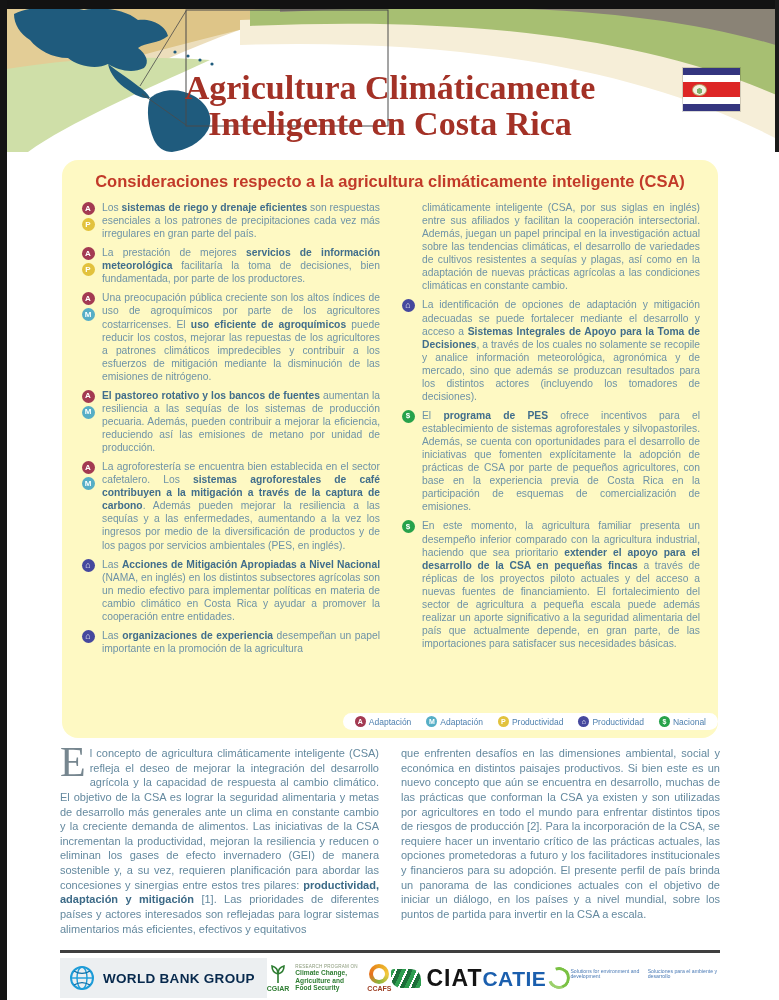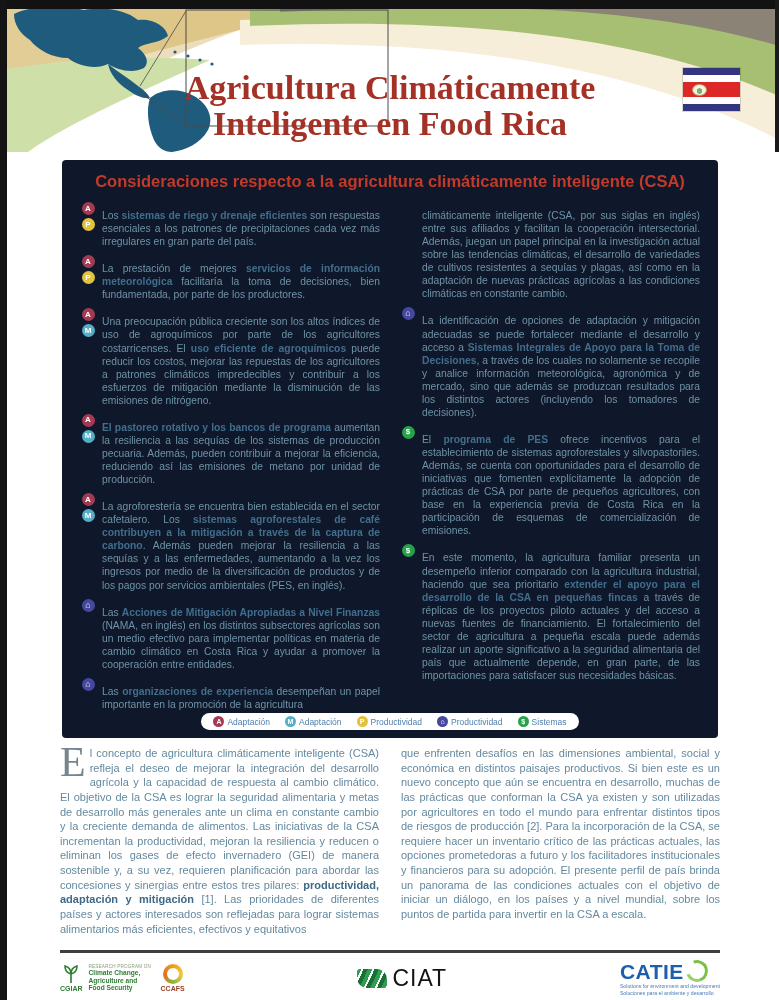--- a/index.html
+++ b/index.html
@@ -19,37 +19,37 @@
          font-size:34px;line-height:36px;}
   .flag{position:absolute;left:683px;top:68px;width:57px;height:43px;box-shadow:0 0 0 1px rgba(0,0,0,.15);}
   .flag .b{height:7px;background:#34357f;}
   .flag .w{height:7px;background:#ffffff;}
   .flag .r{height:15px;background:#dd2626;position:relative;}
   .flag .emblem{position:absolute;left:9px;top:2px;width:13px;height:10px;border-radius:50%;
         background:radial-gradient(circle at 50% 60%, #7fae6b 0 30%, #f4f0e2 31% 100%);
         border:1px solid #b8a36a;}
 
   
-  .csa-box{position:absolute;left:62px;top:160px;width:656px;height:578px;background:#0f172a;
-           border-radius:4px;padding:10px 18px;box-sizing:border-box;overflow:hidden;}
+  .csa-box{position:absolute;left:62px;top:160px;width:656px;height:578px;background:#fef9c3;
+           border-radius:16px;padding:10px 18px;box-sizing:border-box;overflow:hidden;}
   .csa-box h2{margin:2px 0 10px 0;text-align:center;font-size:16.5px;color:#c23a29;font-weight:bold;}
   .cols{display:flex;gap:20px;}
   .col{width:300px;}
   .bullet{display:flex;gap:6px;margin-bottom:6px;}
   .icol{width:16px;min-width:16px;display:flex;flex-direction:column;align-items:center;gap:3px;padding-top:1px;}
   .cicon{display:inline-flex;align-items:center;justify-content:center;width:13px;height:13px;
          border-radius:50%;color:#fff;font-size:8px;font-weight:bold;line-height:1;}
   .ci-A{background:#a33a52;}
   .ci-P{background:#e2c23d;}
   .ci-M{background:#56aec6;}
   .ci-I{background:#45489e;font-size:9px;}
   .ci-F{background:#27a24b;}
-  .btext{flex:1;font-size:10.3px;line-height:1.27;color:#6e93a7;text-align:justify;margin-top:8px;}
+  .btext{flex:1;font-size:10.3px;line-height:1.27;color:#6e93a7;text-align:justify;}
   .btext b{color:#416e8c;}
-  .legend{position:absolute;left:0;right:0;bottom:8px;display:flex;justify-content:center;}
+  .legend{position:absolute;left:0;right:0;bottom:8px;display:flex;justify-content:flex-end;}
   .legend-inner{display:inline-flex;gap:15px;background:#ffffff;border-radius:9px;padding:3px 12px;align-items:center;}
   .legend-item{display:flex;align-items:center;gap:3px;font-size:8.5px;color:#4d7fae;}
   .legend-item .cicon{width:11px;height:11px;font-size:7px;}
 
   
   .intro{position:absolute;left:60px;top:746px;width:660px;height:202px;display:flex;gap:22px;overflow:hidden;}
   .ipar{width:319px;font-size:11px;line-height:1.33;color:#64899f;text-align:justify;}
   .ipar b{color:#3c6a87;}
   .dropcap{float:left;font-family:"Liberation Serif",serif;font-size:42px;line-height:33px;
            padding-right:4px;color:#76868f;}
@@ -66,22 +66,22 @@
   .cgiar-label{font-size:7px;font-weight:bold;color:#2e7d32;margin-top:1px;}
   .rp{font-size:4.6px;color:#8a9a7a;letter-spacing:.2px;}
   .ct{font-size:6.6px;font-weight:bold;color:#2e7d32;width:66px;line-height:1.15;}
   .ccafs-circle{width:20px;height:20px;border-radius:50%;
       background:conic-gradient(#e8a020,#f3c93e,#8ab53e,#e8701e,#e8a020);position:relative;}
   .ccafs-circle::after{content:"";position:absolute;inset:4px;border-radius:50%;background:#ffffff;}
   .ccafs-label{font-size:7px;font-weight:bold;color:#9c3d22;margin-top:1px;}
   .ciat{display:flex;align-items:center;gap:5px;}
   .ciat-emblem{width:30px;height:19px;border-radius:3px 10px 3px 10px;background:
       repeating-linear-gradient(115deg,#2e9e4f 0 4px,#ffffff 4px 6px,#1c6e38 6px 10px);}
-  .ciat-text{font-size:23px;font-weight:normal;color:#141414;letter-spacing:1px;}
-  .catie{display:flex;flex-direction:column;align-items:flex-start;line-height:1;}
+  .ciat-text{font-size:23px;font-weight:bold;color:#141414;letter-spacing:1px;}
+  .catie{display:flex;flex-direction:row;align-items:flex-start;line-height:1;}
   .catie-row{display:flex;align-items:center;gap:2px;}
   .catie-text{font-size:21px;font-weight:bold;color:#1b5fae;letter-spacing:.5px;}
   .catie-swoosh{width:16px;height:16px;border-radius:50%;border:3px solid transparent;
       border-top-color:#7ac143;border-right-color:#7ac143;border-bottom-color:#9bd06b;
       transform:rotate(25deg);}
   .tag{font-size:5.2px;color:#4a7ab5;margin-top:1.5px;}
 </style>
 </head>
 <body>
 
@@ -113,21 +113,21 @@
       </g>
 
       <g stroke="#4a4a4a" fill="none" stroke-width="1">
         <rect x="186" y="10" width="202" height="116"></rect>
         <line x1="186" y1="11" x2="140" y2="86" stroke-width="0.8"></line>
         <line x1="186" y1="125" x2="142" y2="94" stroke-width="0.8"></line>
       </g>
     </svg>
     <div class="title">
       <div>Agricultura Climáticamente</div>
-      <div>Inteligente en Food Rica</div>
+      <div>Inteligente en Costa Rica</div>
     </div>
     <div class="flag">
       <div class="b"></div>
       <div class="w"></div>
       <div class="r">
         <div class="emblem"></div>
       </div>
       <div class="w"></div>
       <div class="b"></div>
     </div>
@@ -156,34 +156,34 @@
               <span class="cicon ci-A">A</span>
               <span class="cicon ci-M">M</span>
             </div>
             <div class="btext">Una preocupación pública creciente son los altos índices de uso de agroquímicos por parte de los agricultores costarricenses. El <b>uso eficiente de agroquímicos</b> puede reducir los costos, mejorar las repuestas de los agricultores a patrones climáticos impredecibles y contribuir a los esfuerzos de mitigación mediante la disminución de las emisiones de nitrógeno.</div>
           </div>
           <div class="bullet">
             <div class="icol">
               <span class="cicon ci-A">A</span>
               <span class="cicon ci-M">M</span>
             </div>
-            <div class="btext"><b>El pastoreo rotativo y los bancos de programa</b> aumentan la resiliencia a las sequías de los sistemas de producción pecuaria. Además, pueden contribuir a mejorar la eficiencia, reduciendo así las emisiones de metano por unidad de producción.</div>
+            <div class="btext"><b>El pastoreo rotativo y los bancos de fuentes</b> aumentan la resiliencia a las sequías de los sistemas de producción pecuaria. Además, pueden contribuir a mejorar la eficiencia, reduciendo así las emisiones de metano por unidad de producción.</div>
           </div>
           <div class="bullet">
             <div class="icol">
               <span class="cicon ci-A">A</span>
               <span class="cicon ci-M">M</span>
             </div>
             <div class="btext">La agroforestería se encuentra bien establecida en el sector cafetalero. Los <b>sistemas agroforestales de café contribuyen a la mitigación a través de la captura de carbono</b>. Además pueden mejorar la resiliencia a las sequías y a las enfermedades, aumentando a la vez los ingresos por medio de la diversificación de productos y de los pagos por servicios ambientales (PES, en inglés).</div>
           </div>
           <div class="bullet">
             <div class="icol">
               <span class="cicon ci-I">⌂</span>
             </div>
-            <div class="btext">Las <b>Acciones de Mitigación Apropiadas a Nivel Finanzas</b> (NAMA, en inglés) en los distintos subsectores agrícolas son un medio efectivo para implementar políticas en materia de cambio climático en Costa Rica y ayudar a promover la cooperación entre entidades.</div>
+            <div class="btext">Las <b>Acciones de Mitigación Apropiadas a Nivel Nacional</b> (NAMA, en inglés) en los distintos subsectores agrícolas son un medio efectivo para implementar políticas en materia de cambio climático en Costa Rica y ayudar a promover la cooperación entre entidades.</div>
           </div>
           <div class="bullet">
             <div class="icol">
               <span class="cicon ci-I">⌂</span>
             </div>
             <div class="btext">Las <b>organizaciones de experiencia</b> desempeñan un papel importante en la promoción de la agricultura</div>
           </div>
         </div>
       <div id="right-col" class="col">
           <div class="bullet">
@@ -223,38 +223,48 @@
           <span class="legend-item">
             <span class="cicon ci-P">P</span>
             <span>Productividad</span>
           </span>
           <span class="legend-item">
             <span class="cicon ci-I">⌂</span>
             <span>Productividad</span>
           </span>
           <span class="legend-item">
             <span class="cicon ci-F">$</span>
-            <span>Sistemas</span>
+            <span>Nacional</span>
           </span>
         </div>
     </div>
   </section>
 
   <section class="intro">
     <div class="ipar">
       <span class="dropcap">E</span><span>l concepto de agricultura climáticamente inteligente (CSA) refleja el deseo de mejorar la integración del desarrollo agrícola y la capacidad de respuesta al cambio climático. El objetivo de la CSA es lograr la seguridad alimentaria y metas de desarrollo más generales ante un clima en constante cambio y la creciente demanda de alimentos. Las iniciativas de la CSA incrementan la productividad, mejoran la resiliencia y reducen o eliminan los gases de efecto invernadero (GEI) de manera sostenible y, a su vez, requieren planificación para abordar las concesiones y sinergias entre estos tres pilares: <b>productividad, adaptación y mitigación</b> [1]. Las prioridades de diferentes países y actores interesados son reflejadas para lograr sistemas alimentarios más eficientes, efectivos y equitativos</span>
     </div>
     <div class="ipar">
       <span>que enfrenten desafíos en las dimensiones ambiental, social y económica en distintos paisajes productivos. Si bien este es un nuevo concepto que aún se encuentra en desarrollo, muchas de las prácticas que conforman la CSA ya existen y son utilizadas por agricultores en todo el mundo para enfrentar distintos tipos de riesgos de producción [2]. Para la incorporación de la CSA, se requiere hacer un inventario crítico de las prácticas actuales, las opciones prometedoras a futuro y los facilitadores institucionales y financieros para su adopción. El presente perfil de país brinda un panorama de las condiciones actuales con el objetivo de iniciar un diálogo, en los países y a nivel mundial, sobre los puntos de partida para invertir en la CSA a escala.</span>
     </div>
   </section>
 
   <div class="rule"></div>
 
   <footer>
+    <div class="wb">
+      <svg width="28" height="28" viewBox="0 0 28 28">
+        <circle cx="14" cy="14" r="11" fill="none" stroke="#1d9cd8" stroke-width="2"></circle>
+        <ellipse cx="14" cy="14" rx="5" ry="11" fill="none" stroke="#1d9cd8" stroke-width="1.4"></ellipse>
+        <line x1="3" y1="14" x2="25" y2="14" stroke="#1d9cd8" stroke-width="1.4"></line>
+        <path d="M6,7 C11,10 17,10 22,7" fill="none" stroke="#0d6fa8" stroke-width="1.4"></path>
+        <path d="M6,21 C11,18 17,18 22,21" fill="none" stroke="#0d6fa8" stroke-width="1.4"></path>
+      </svg>
+      <span class="wb-text">WORLD BANK GROUP</span>
+    </div>
 
     <div class="cgiar-block">
       <div class="mini-col">
         <svg width="20" height="20" viewBox="0 0 20 20">
           <path d="M10,19 V8 M10,10 C6,9 4,6 4,2 C8,3 10,5 10,10 M10,10 C14,9 16,6 16,2 C12,3 10,5 10,10" fill="none" stroke="#2e7d32" stroke-width="1.6"></path>
         </svg>
         <span class="cgiar-label">CGIAR</span>
       </div>
       <div class="mini-col" style="align-items:flex-start;">
         <span class="rp">RESEARCH PROGRAM ON</span>

